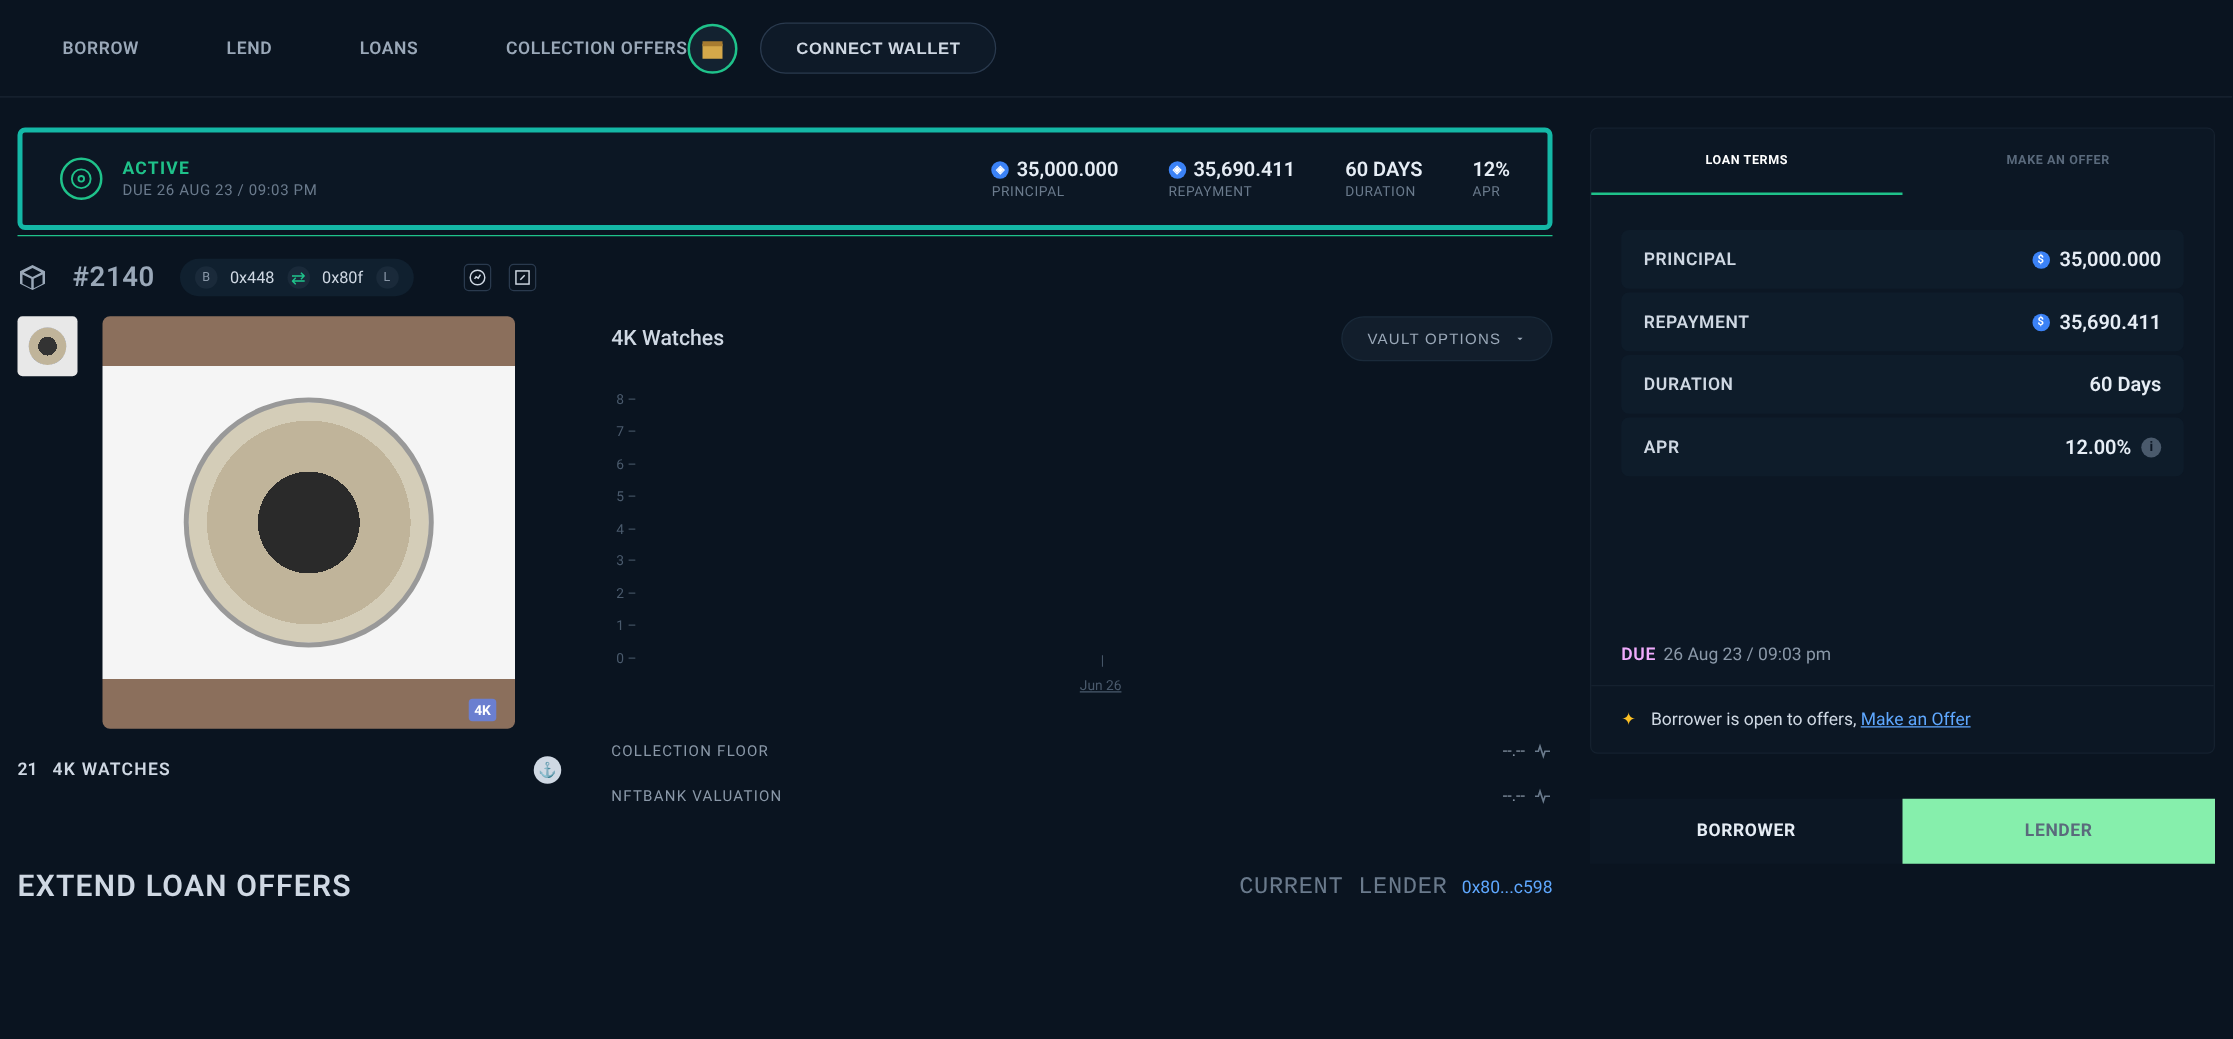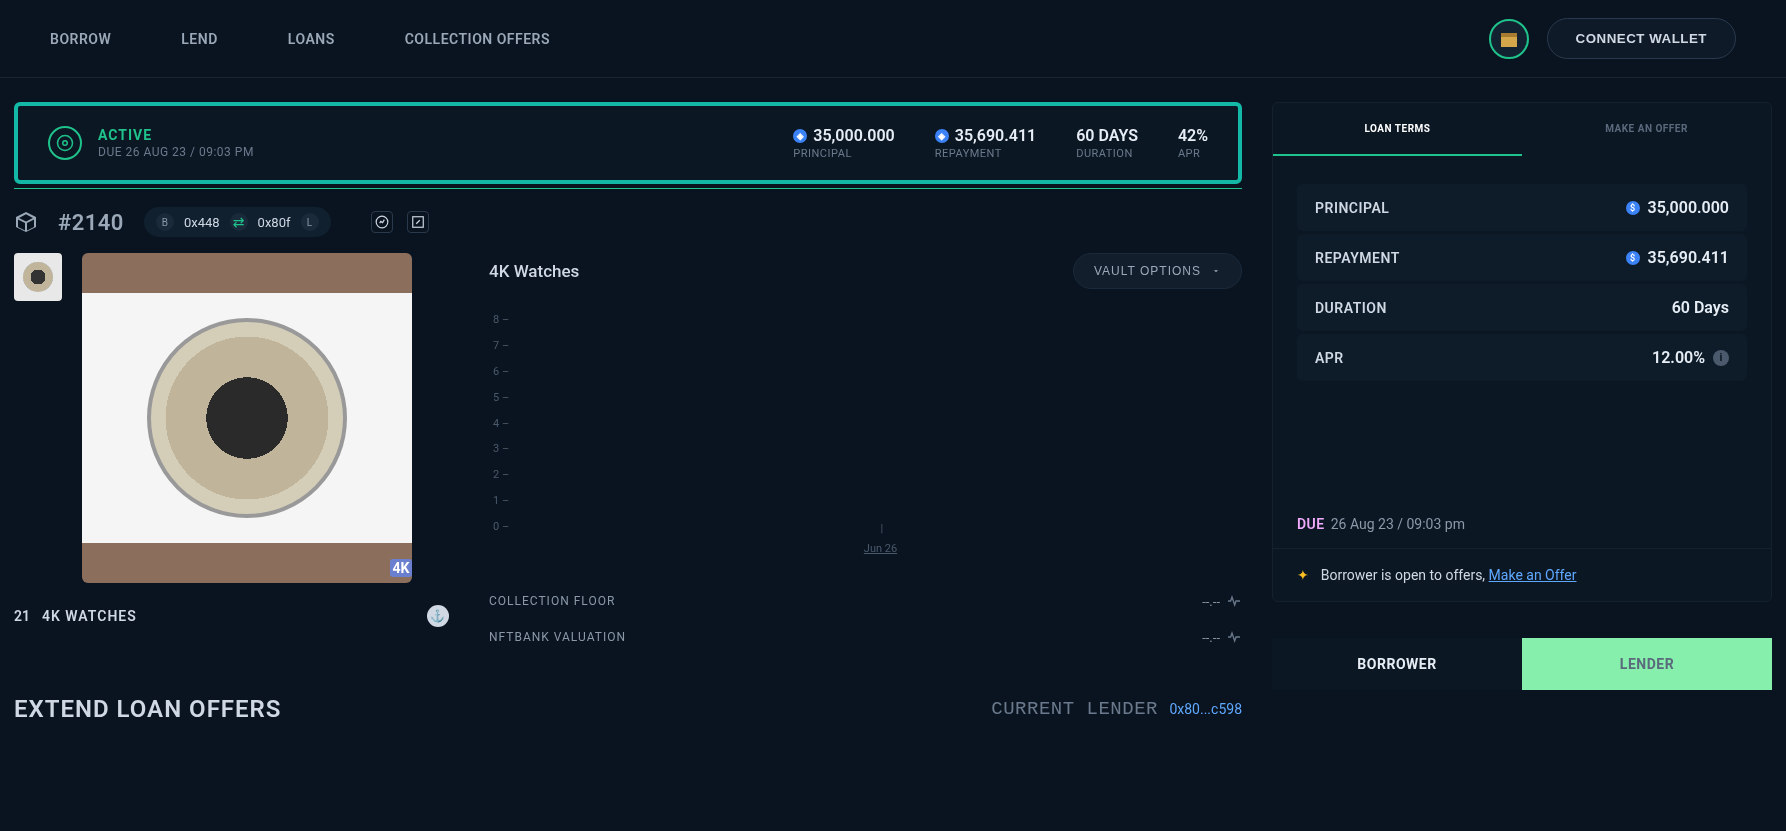--- a/index.html
+++ b/index.html
@@ -1,19 +1,19 @@
 <!DOCTYPE html>
 <html><head>
 <meta charset="utf-8">
 <style>
   * { margin:0; padding:0; box-sizing:border-box; }
   body { background:#0a1420; color:#cfd8e3; font-family:-apple-system,BlinkMacSystemFont,"Segoe UI",Roboto,sans-serif; font-size:14px; width:1786px; min-height:831px; }
   
   
-  .topbar { display:flex; align-items:center; justify-content:space-between; padding:18px 50px; border-bottom:1px solid #1a2432; }
+  .topbar { display:flex; align-items:center; padding:18px 50px; border-bottom:1px solid #1a2432; }
   .nav { display:flex; gap:70px; }
   .nav a { color:#9aa8b8; text-decoration:none; font-weight:600; letter-spacing:0.5px; }
   .right-ctrls { display:flex; align-items:center; gap:18px; }
   .avatar-ring { width:40px; height:40px; border-radius:50%; border:2px solid #1fc28a; display:flex; align-items:center; justify-content:center; background:#132230; }
   .avatar-ring svg { width:24px; height:24px; }
   .connect-btn { padding:12px 28px; border-radius:30px; background:#0e1a28; border:1px solid #2a3a4e; color:#cfd8e3; font-weight:700; letter-spacing:0.5px; cursor:pointer; }
 
   .main-wrap { display:flex; gap:30px; padding:24px 14px 0 14px; }
   .left-col { flex:1; }
   .right-col { width:500px; }
@@ -40,21 +40,21 @@
   .link-ico { width:18px; height:18px; border-radius:50%; background:#1a2a3a; display:inline-flex; align-items:center; justify-content:center; color:#1fc28a; }
   .head-icos { margin-left:auto; display:flex; gap:14px; color:#cfd8e3; }
   .head-icos span { width:22px; height:22px; border:1px solid #2a3a4e; border-radius:4px; display:inline-flex; align-items:center; justify-content:center; }
 
   .asset-body { display:flex; gap:40px; }
   .img-col { width:435px; }
   .thumb-wrap { display:flex; gap:20px; }
   .thumb { width:48px; height:48px; border-radius:4px; background:#e8e8e8; display:flex; align-items:center; justify-content:center; }
   .main-img { width:330px; height:330px; border-radius:6px; background:linear-gradient(180deg,#8b6f5c 0%,#8b6f5c 12%,#f5f5f5 12%,#f5f5f5 88%,#8b6f5c 88%); position:relative; overflow:hidden; }
   .watch-face { position:absolute; width:200px; height:200px; border-radius:50%; background:radial-gradient(circle,#2a2a2a 30%,#c0b49a 30%,#c0b49a 60%,#d4cdb8 60%,#d4cdb8 80%,#b8b0a0 80%); left:50%; top:50%; transform:translate(-50%,-50%); border:4px solid #999; }
-  .badge-4k { position:absolute; right:0; bottom:6px; width:22px; height:18px; background:#6b7fd0; border-radius:3px; display:flex; align-items:center; justify-content:center; color:#fff; font-size:14px; font-weight:700; }
+  .badge-4k { position:absolute; right:15px; bottom:6px; width:22px; height:18px; background:#6b7fd0; border-radius:3px; display:flex; align-items:center; justify-content:center; color:#fff; font-size:11px; font-weight:700; }
   .img-foot { display:flex; align-items:center; gap:12px; margin-top:22px; }
   .img-foot .n { color:#cfd8e3; font-weight:600; }
   .img-foot .t { color:#cfd8e3; font-weight:600; letter-spacing:1px; }
   .os-ico { margin-left:auto; width:22px; height:22px; border-radius:50%; background:#cfd8e3; color:#0a1420; display:inline-flex; align-items:center; justify-content:center; font-size:12px; font-weight:bold; }
 
   .chart-col { flex:1; }
   .chart-head { display:flex; align-items:center; justify-content:space-between; margin-bottom:24px; }
   .chart-title { color:#cfd8e3; font-weight:500; font-size:17px; }
   .vault-btn { padding:10px 20px; border-radius:24px; background:#121e2c; border:1px solid #1a2a3a; color:#9aa8b8; font-size:12px; letter-spacing:1px; cursor:pointer; display:flex; align-items:center; gap:10px; }
   .chart-area { position:relative; height:220px; margin-left:30px; }
@@ -149,21 +149,21 @@
         <div class="cap">REPAYMENT</div>
       </div>
       <div class="metric">
         <div class="val">
             <span>60 DAYS</span>
           </div>
         <div class="cap">DURATION</div>
       </div>
       <div class="metric">
         <div class="val">
-            <span>42%</span>
+            <span>12%</span>
           </div>
         <div class="cap">APR</div>
       </div>
     </div>
     <div class="green-rule"></div>
 
     <div class="asset-head">
       <svg class="cube-ico" viewBox="0 0 24 24" fill="currentColor">
           <path d="M12 2L2 7v10l10 5 10-5V7L12 2zm0 2.3L19 8l-7 3.5L5 8l7-3.7zM4 9.5l7 3.5v7.5l-7-3.5V9.5zm16 0v7.5l-7 3.5V13l7-3.5z"></path>
         </svg>

